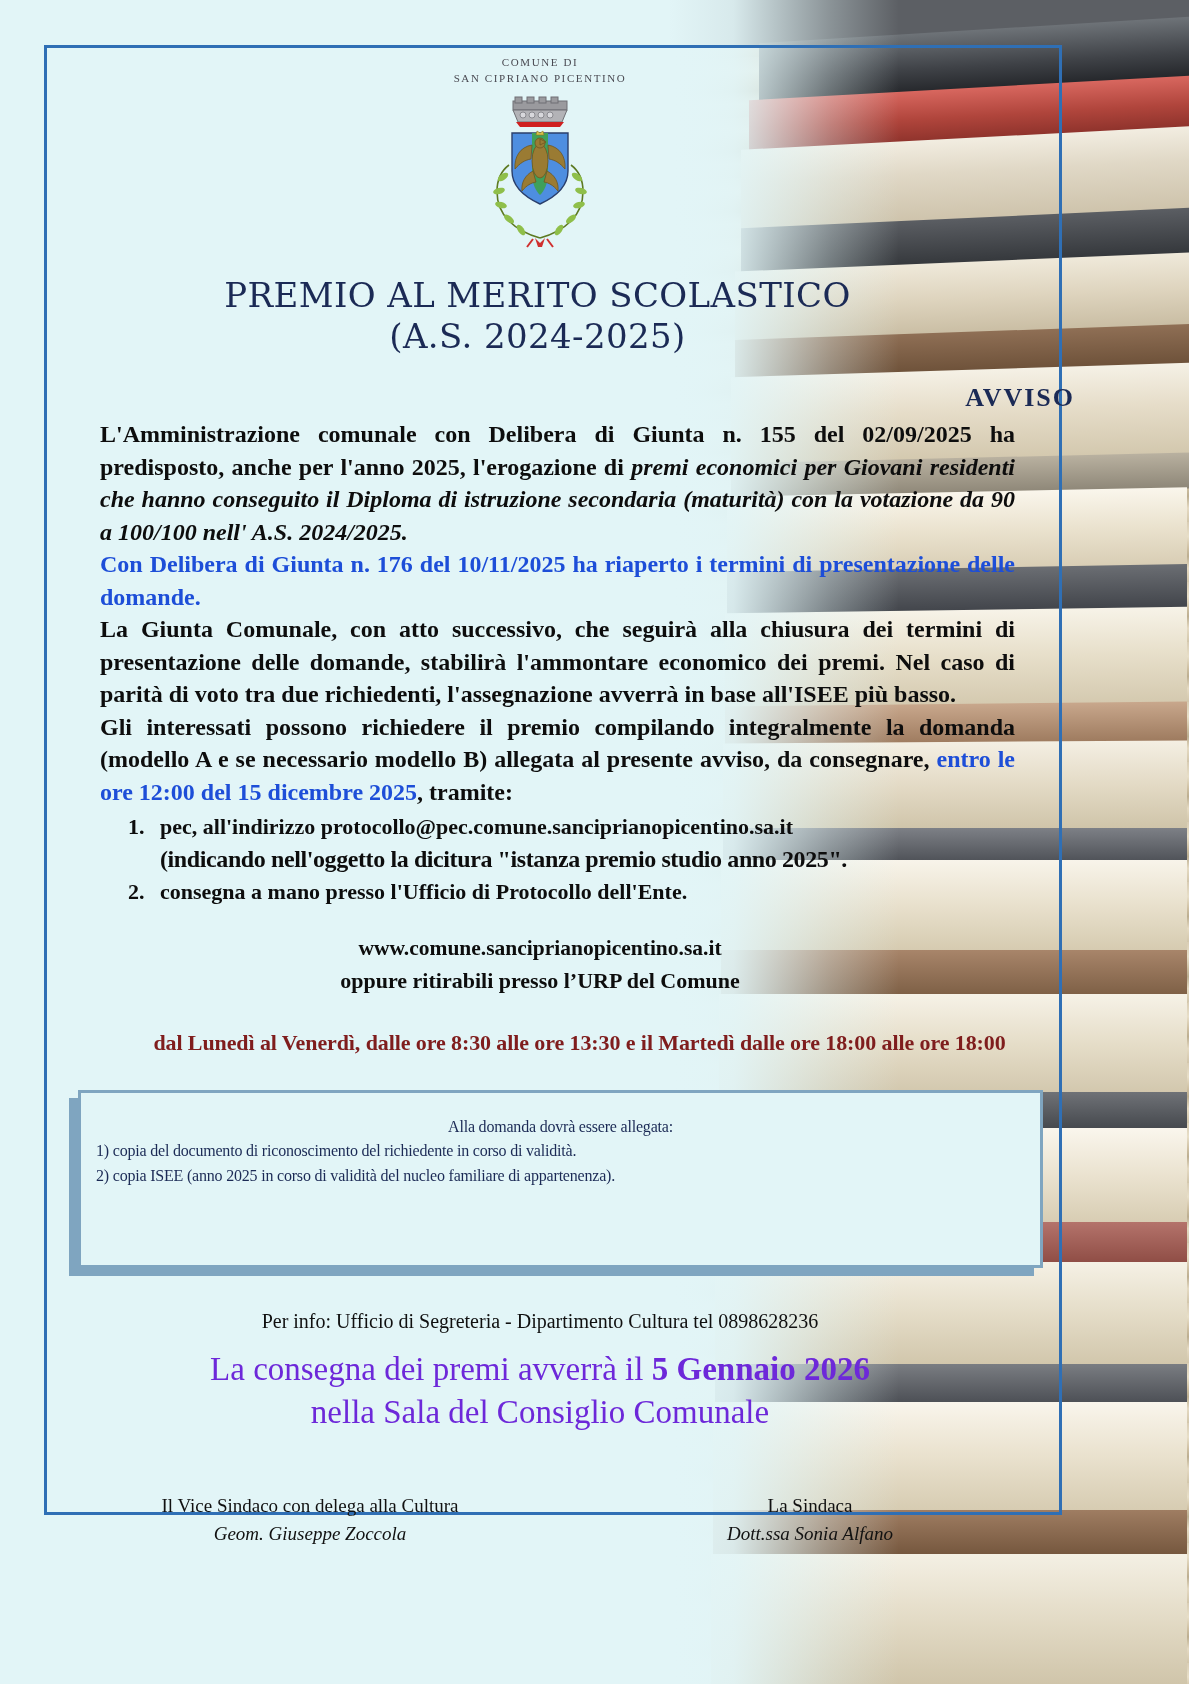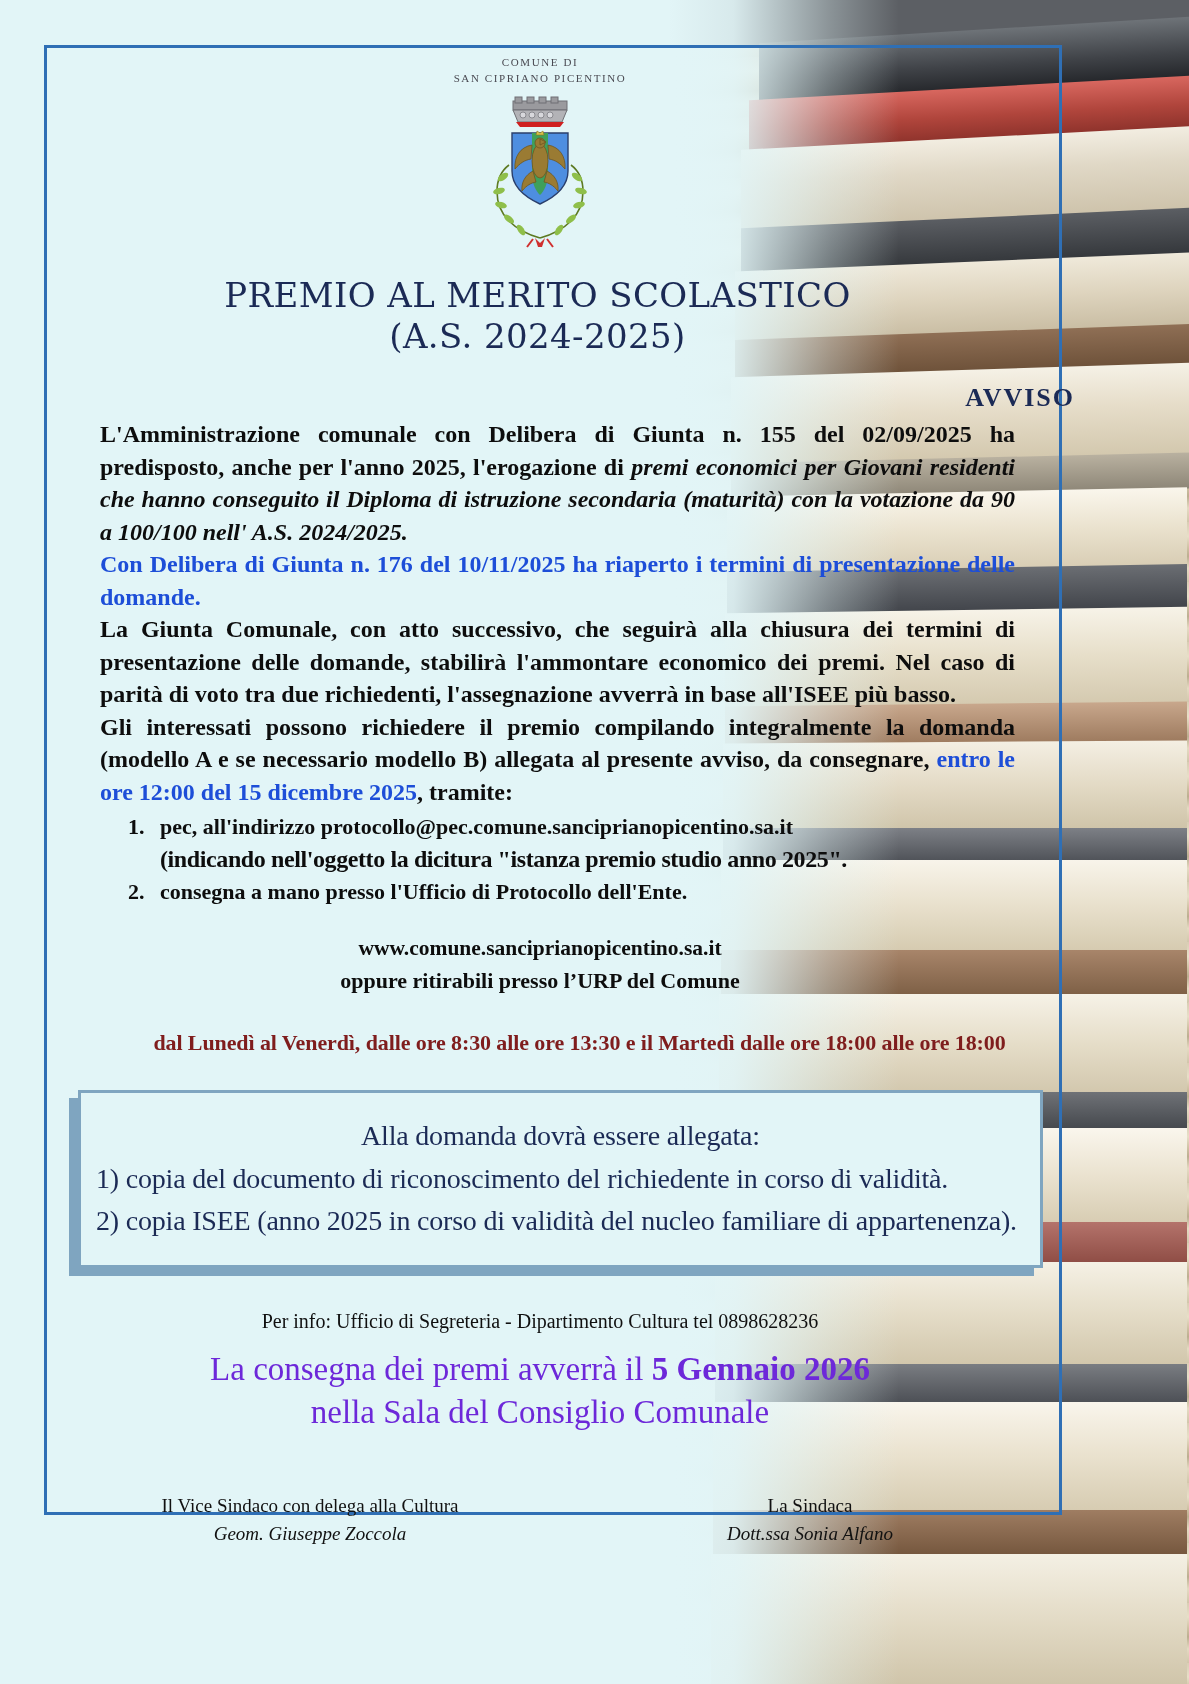--- a/index.html
+++ b/index.html
@@ -168,21 +168,21 @@
   .attach-box{
     position:absolute;left:78px;top:1090px;width:965px;height:178px;
     border:3px solid #7fa5c0;
     background:#e2f5f7;
     box-sizing:border-box;
   }
   .attach-inner{
     position:absolute;left:78px;top:1090px;width:965px;height:178px;
     box-sizing:border-box;padding:25px 18px 0 18px;
     font-family:"Liberation Serif",serif;
-    font-size:28px;color:#1b2a55;line-height:1.52;
+    font-size:16px;color:#1b2a55;line-height:1.52;
   }
   .attach-inner .hdr{text-align:center;letter-spacing:-0.2px;}
   .attach-inner .item{letter-spacing:-0.2px;}
 
   .info{
     position:absolute;left:0;top:1310px;width:1080px;text-align:center;
     font-family:"Liberation Serif",serif;
     font-size:20px;color:#101010;
   }
   .award{

